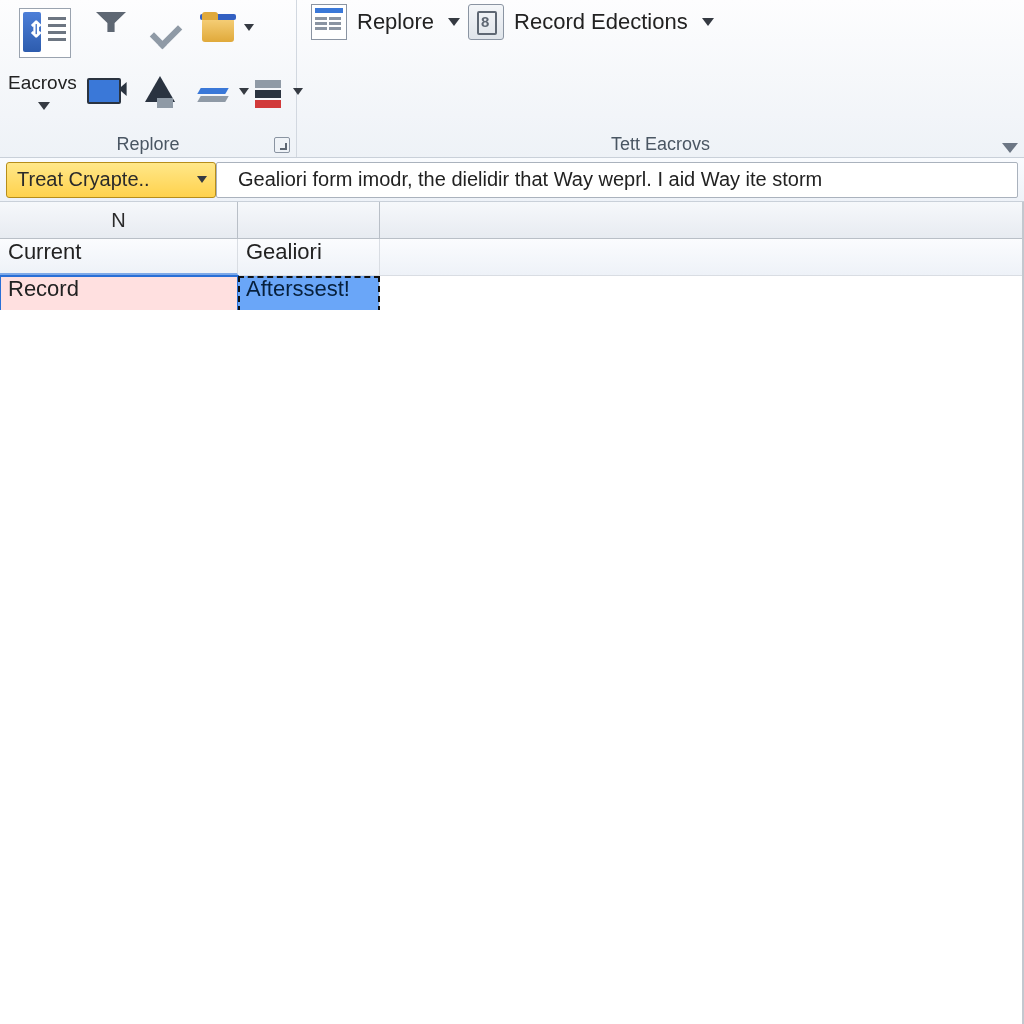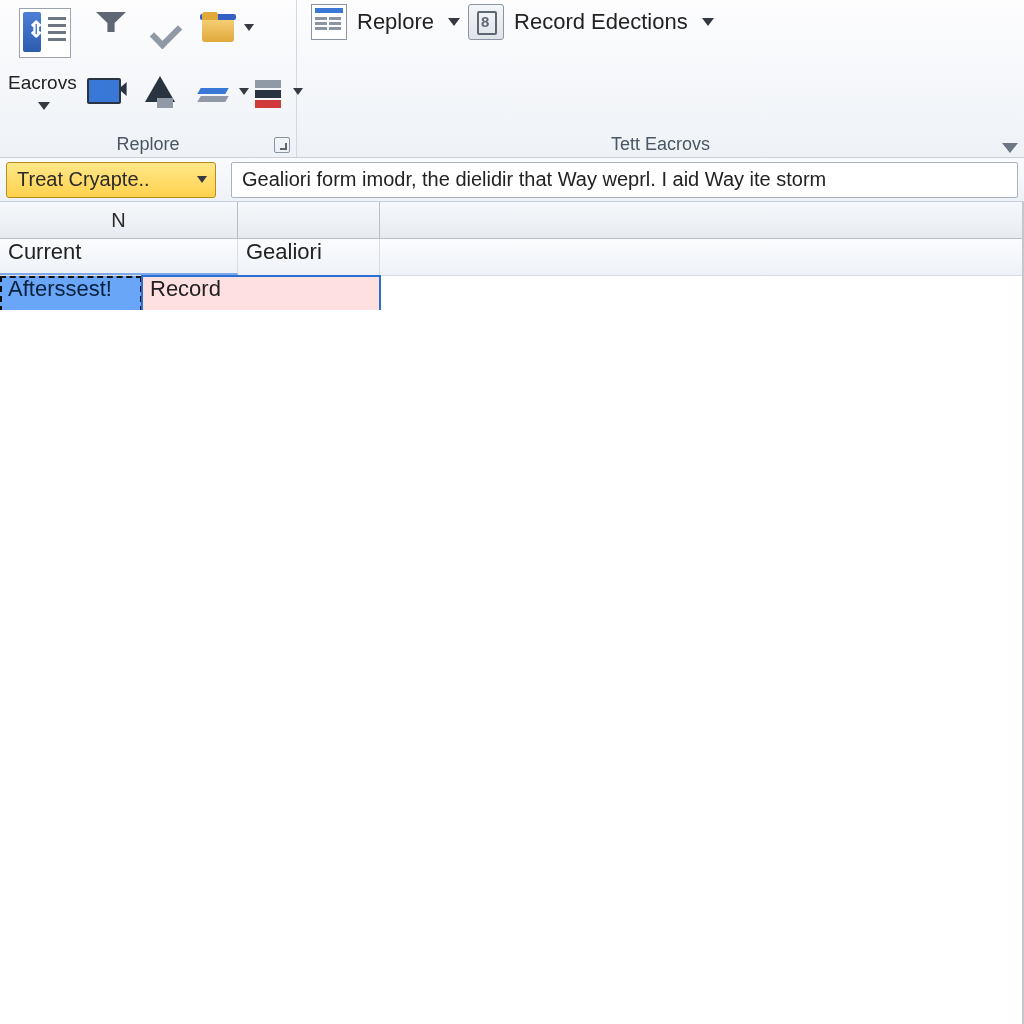--- a/index.html
+++ b/index.html
@@ -63,24 +63,24 @@
   .ic-now::after{content:"✕";position:absolute;left:14px;top:8px;font-size:26px;color:#3a4352;font-weight:bold}
   .ic-now .wr{position:absolute;right:-2px;bottom:-2px;width:18px;height:18px;border-radius:50%;background:#e0a93a;border:2px solid #8a5a12}
   .ic-replore{background:#fff;border:1px solid #8a94a2}
   .ic-replore::before{content:"";position:absolute;left:3px;top:3px;right:3px;height:5px;background:#3a78d8}
   .ic-replore::after{content:"";position:absolute;left:3px;top:12px;width:12px;height:3px;background:#8a94a2;box-shadow:0 5px 0 #8a94a2,0 10px 0 #8a94a2,14px 0 0 #8a94a2,14px 5px 0 #8a94a2,14px 10px 0 #8a94a2}
   .ic-lofit{background:linear-gradient(#f4f6f9,#dfe4ea);border:1px solid #8a94a2;border-radius:3px}
   .ic-lofit::before{content:"";position:absolute;left:8px;top:6px;width:16px;height:20px;border:2px solid #5e6773;border-radius:2px}
   .ic-lofit::after{content:"8";position:absolute;left:12px;top:8px;font-size:15px;color:#5e6773;font-weight:bold}
 
   
-  .fbar{display:flex;align-items:center;height:44px;background:linear-gradient(#f9fbfe,#eef2f8);border-bottom:1px solid var(--rib-border);padding:4px 6px;gap:15px;box-sizing:border-box}
+  .fbar{display:flex;align-items:center;height:44px;background:linear-gradient(#f9fbfe,#eef2f8);border-bottom:1px solid var(--rib-border);padding:4px 6px;gap:0;box-sizing:border-box}
   .namebox{height:34px;min-width:172px;padding:0 26px 0 10px;background:linear-gradient(#ffe789,#ffd24d);border:1px solid #b68d1a;border-radius:3px;font-size:20px;display:flex;align-items:center;position:relative;color:#2a2a2a}
   .namebox .sm-dd{position:absolute;right:8px;top:13px}
-  .fx-input{flex:1;height:34px;background:#fff;border:1px solid #aab2bd;border-radius:2px;padding:0 10px;font-size:20px;display:flex;align-items:center;color:#222;overflow:hidden;white-space:nowrap}
+  .fx-input{flex:1;height:34px;background:#fff;border:1px solid #aab2bd;border-radius:2px;padding:0 21px;font-size:20px;display:flex;align-items:center;color:#222;overflow:hidden;white-space:nowrap}
 
   
   .grid-wrap{position:relative;height:calc(1024px - 158px - 44px);border-right:2px solid #c3c8cf;box-sizing:border-box}
   .col-headers{display:flex;height:36px;background:linear-gradient(#f6f8fb,#e7ebf1);border-bottom:1px solid var(--grid-border)}
   .ch{border-right:1px solid var(--grid-border);display:flex;align-items:center;justify-content:center;font-size:20px;color:#2a2a2a;box-sizing:border-box}
   .ch.w0{width:238px}.ch.w1{width:142px}.ch.rest{flex:1;border-right:none}
   .rows{}
   .row-g{display:flex;height:36px;border-bottom:1px solid var(--cell-border)}
   .cell{border-right:1px solid var(--cell-border);padding:0 8px;display:flex;align-items:flex-start;font-size:22px;box-sizing:border-box;position:relative}
   .cell.w0{width:238px}.cell.w1{width:142px}.cell.rest{flex:1;border-right:none}
@@ -172,23 +172,23 @@
     <div class="row-g hdr-row">
       <div class="cell w0">
           <span>Current</span>
         </div>
       <div class="cell w1">
           <span>Gealiori</span>
         </div>
       <div class="cell rest"></div>
     </div>
     <div class="row-g active-row">
+      <div class="cell w0">
+          <span>Record</span>
+        </div>
       <div class="cell w1 clip-cell">
           <span>Afterssest!</span>
-        </div>
-      <div class="cell w0">
-          <span>Record</span>
         </div>
       <div class="cell rest"></div>
     </div>
   </div>
   <div class="sheet-body"></div>
 </div>
 
 </body></html>

